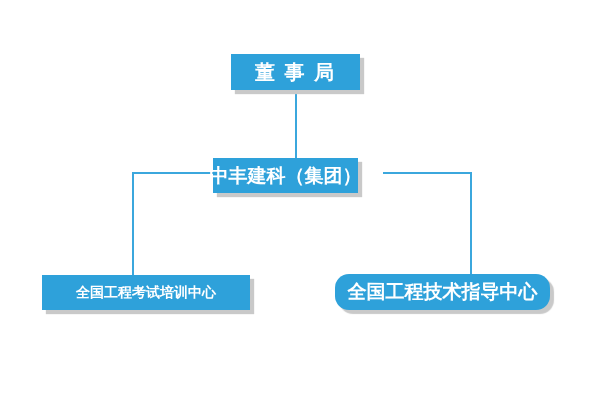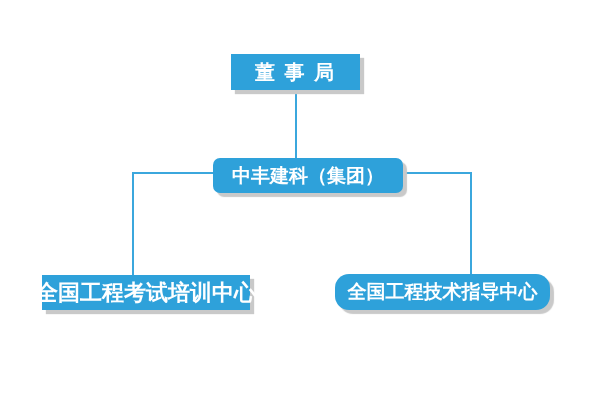--- a/index.html
+++ b/index.html
@@ -30,22 +30,22 @@
     white-space: nowrap;
     box-sizing: border-box;
     z-index: 2;
   }
   .connector {
     position: absolute;
     background: var(--connector, #3BA7DD);
     z-index: 1;
   }
   .node-board  { left: 231px; top: 54px;  width: 129px; height: 36px; font-size: 20px; letter-spacing: 2px; }
-  .node-group  { left: 213px; top: 158px; width: 190px; height: 35px; font-size: 19px; border-radius: 7px; }
-  .node-left   { left: 42px;  top: 275px; width: 208px; height: 35px; font-size: 22px; }
+  .node-group  { left: 213px; top: 158px; width: 145px; height: 35px; font-size: 19px; }
+  .node-left   { left: 42px;  top: 275px; width: 208px; height: 35px; font-size: 14px; }
   .node-right  { left: 335px; top: 274px; width: 215px; height: 36px; font-size: 19px; border-radius: 14px; }
   .line-root-v    { left: 295px; top: 90px;  width: 2px;  height: 68px; }
   .line-h-left    { left: 132px; top: 172px; width: 81px; height: 2px; }
   .line-h-right   { left: 383px; top: 172px; width: 89px; height: 2px; }
   .line-v-left    { left: 132px; top: 172px; width: 2px;  height: 103px; }
   .line-v-right   { left: 470px; top: 172px; width: 2px;  height: 102px; }
 </style>
 </head>
 <body>
 

